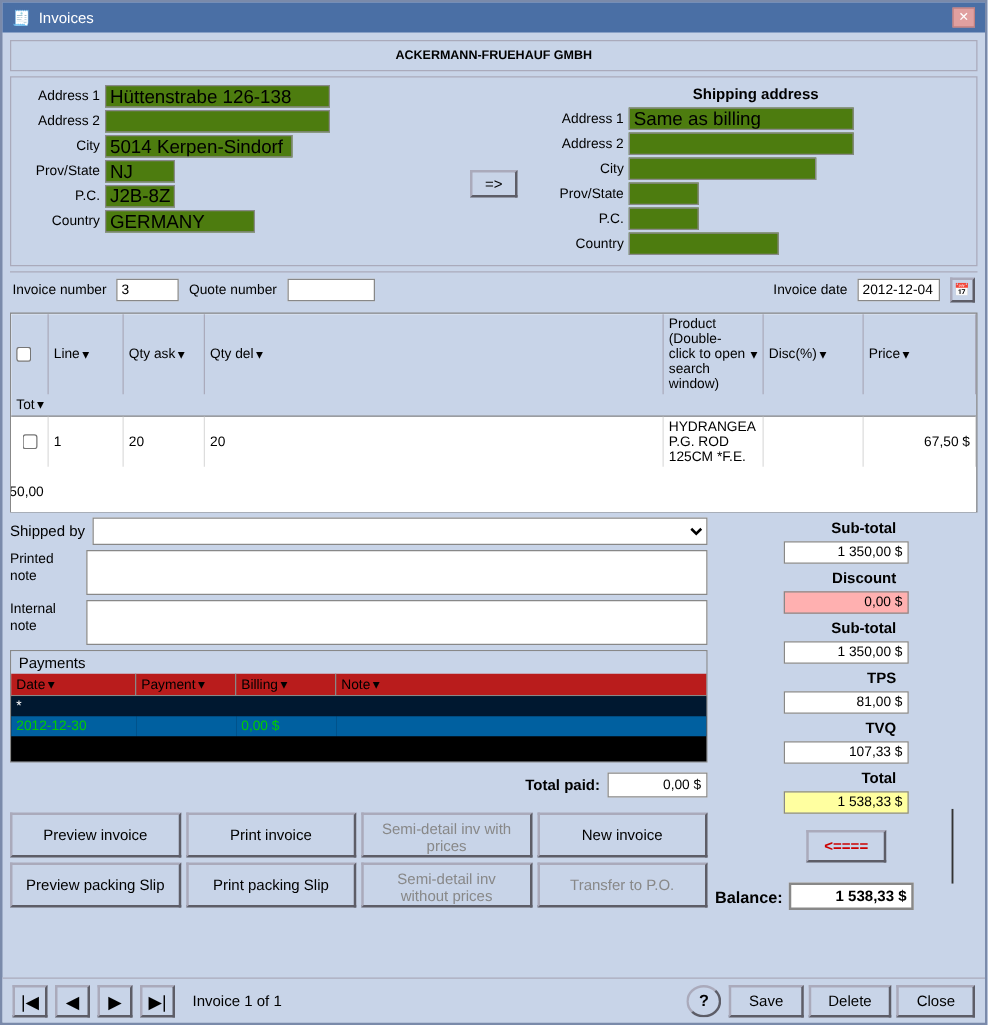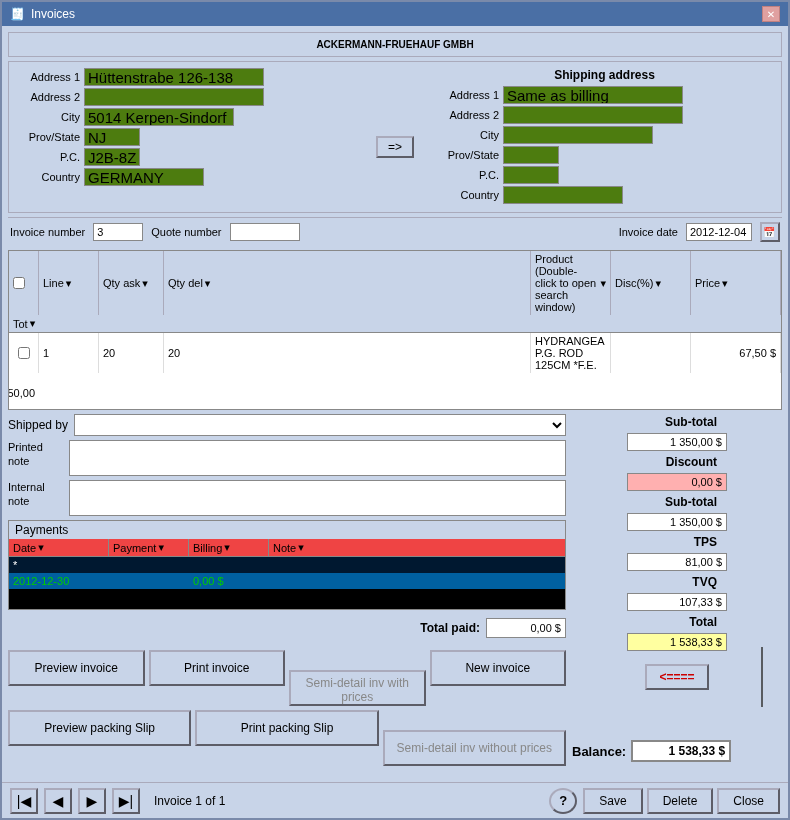--- a/index.html
+++ b/index.html
@@ -54,21 +54,21 @@
     .shipped-row { display: flex; align-items: center; gap: 6px; }
     .shipped-row label { font-size: 12px; white-space: nowrap; }
     .shipped-select { flex: 1; height: 22px; border: 1px solid #888; background: white; font-size: 11px; }
     
     .note-row { display: flex; gap: 6px; align-items: flex-start; }
     .note-row label { font-size: 11px; width: 55px; flex-shrink: 0; line-height: 1.3; }
     .note-textarea { flex: 1; border: 1px solid #888; background: white; font-size: 11px; resize: none; height: 36px; padding: 2px; }
     
     .payments-section { border: 1px solid #888; }
     .payments-title { background: #c8d4e8; padding: 2px 6px; font-size: 12px; font-weight: normal; }
-    .payments-header { display: grid; grid-template-columns: 100px 80px 80px 1fr; background: #ef4444; border-bottom: 1px solid #888; }
+    .payments-header { display: grid; grid-template-columns: 100px 80px 80px 1fr; background: #b91c1c; border-bottom: 1px solid #888; }
     .pth { padding: 2px 4px; font-size: 11px; border-right: 1px solid #888; display: flex; align-items: center; gap: 2px; }
     .pth:last-child { border-right: none; }
     .payments-row { display: grid; grid-template-columns: 100px 80px 80px 1fr; background: #001830; }
     .ptd { padding: 2px 4px; font-size: 11px; color: white; display: flex; align-items: center; }
     .ptd.green { color: #00cc00; }
     .ptd.highlighted { background: #0060a0; }
     .payments-empty { background: #000; height: 20px; }
     
     .total-paid-row { display: flex; align-items: center; gap: 6px; padding: 4px 0; }
     .total-paid-row label { font-size: 12px; font-weight: bold; margin-left: auto; }
@@ -82,21 +82,21 @@
     
     .balance-section { display: flex; align-items: center; justify-content: flex-start; gap: 5px; padding: 4px 0; margin-top: auto; }
     .balance-label { font-size: 13px; font-weight: bold; }
     .balance-value { width: 100px; height: 22px; border: 2px solid #888; background: white; font-size: 12px; padding: 1px 4px; text-align: right; display: flex; align-items: center; justify-content: flex-end; font-weight: bold; }
     
     .arrow-btn { background: #c8d4e8; border: 2px outset #aab; padding: 4px 12px; cursor: pointer; font-size: 12px; align-self: center; color: #c00; font-weight: bold; margin: 4px auto; }
     
     .buttons-row1 { display: flex; gap: 4px; margin-top: 4px; }
     .buttons-row2 { display: flex; gap: 4px; }
     .btn { background: #c8d4e8; border: 2px outset #aab; padding: 4px 10px; cursor: pointer; font-size: 12px; height: 36px; flex: 1; text-align: center; line-height: 1.2; }
-    .btn:disabled, .btn.disabled { color: #888; cursor: default; margin-top: 20px; }
+    .btn:disabled, .btn.disabled { color: #888; cursor: default; }
     
     .nav-bar { background: #c8d4e8; border-top: 1px solid #aab; display: flex; align-items: center; padding: 4px 8px; gap: 6px; height: 36px; }
     .nav-btn { background: #c8d4e8; border: 2px outset #aab; width: 28px; height: 26px; cursor: pointer; display: flex; align-items: center; justify-content: center; font-size: 14px; }
     .nav-info { font-size: 12px; flex: 1; padding-left: 8px; }
     .nav-right { display: flex; gap: 4px; margin-left: auto; }
     .nav-action-btn { background: #c8d4e8; border: 2px outset #aab; padding: 3px 14px; cursor: pointer; font-size: 12px; height: 26px; }
     .help-btn { background: #c8d4e8; border: 2px outset #aab; width: 28px; height: 26px; cursor: pointer; display: flex; align-items: center; justify-content: center; border-radius: 50%; font-weight: bold; font-size: 13px; }
   </style>
 </head>
 <body>
@@ -271,20 +271,21 @@
         <div class="buttons-row1">
           <button class="btn">Preview invoice</button>
           <button class="btn">Print invoice</button>
           <button class="btn disabled" disabled="">Semi-detail inv with prices</button>
           <button class="btn">New invoice</button>
         </div>
         <div class="buttons-row2">
           <button class="btn">Preview packing Slip</button>
           <button class="btn">Print packing Slip</button>
           <button class="btn disabled" disabled="">Semi-detail inv without prices</button>
+          <button class="btn disabled" disabled="">Transfer to P.O.</button>
         </div>
       </div>
 
       <div class="bottom-right">
         <div class="summary-row">
           <span class="summary-label">Sub-total</span>
           <div class="summary-value">1 350,00 $</div>
         </div>
         <div class="summary-row">
           <span class="summary-label">Discount</span>

